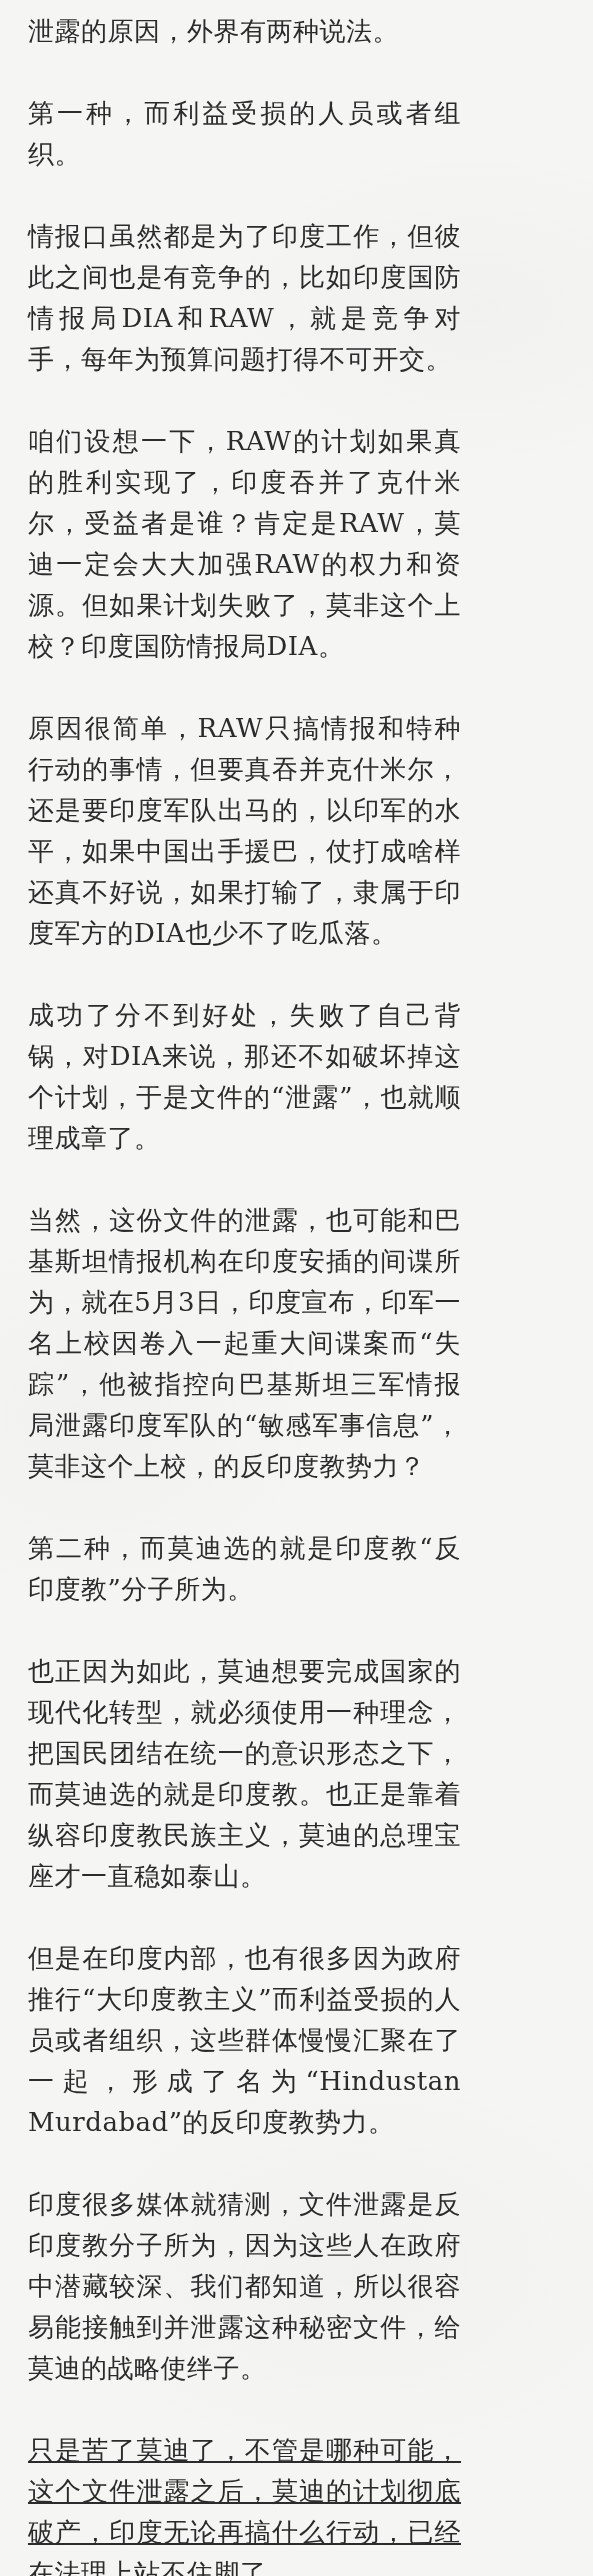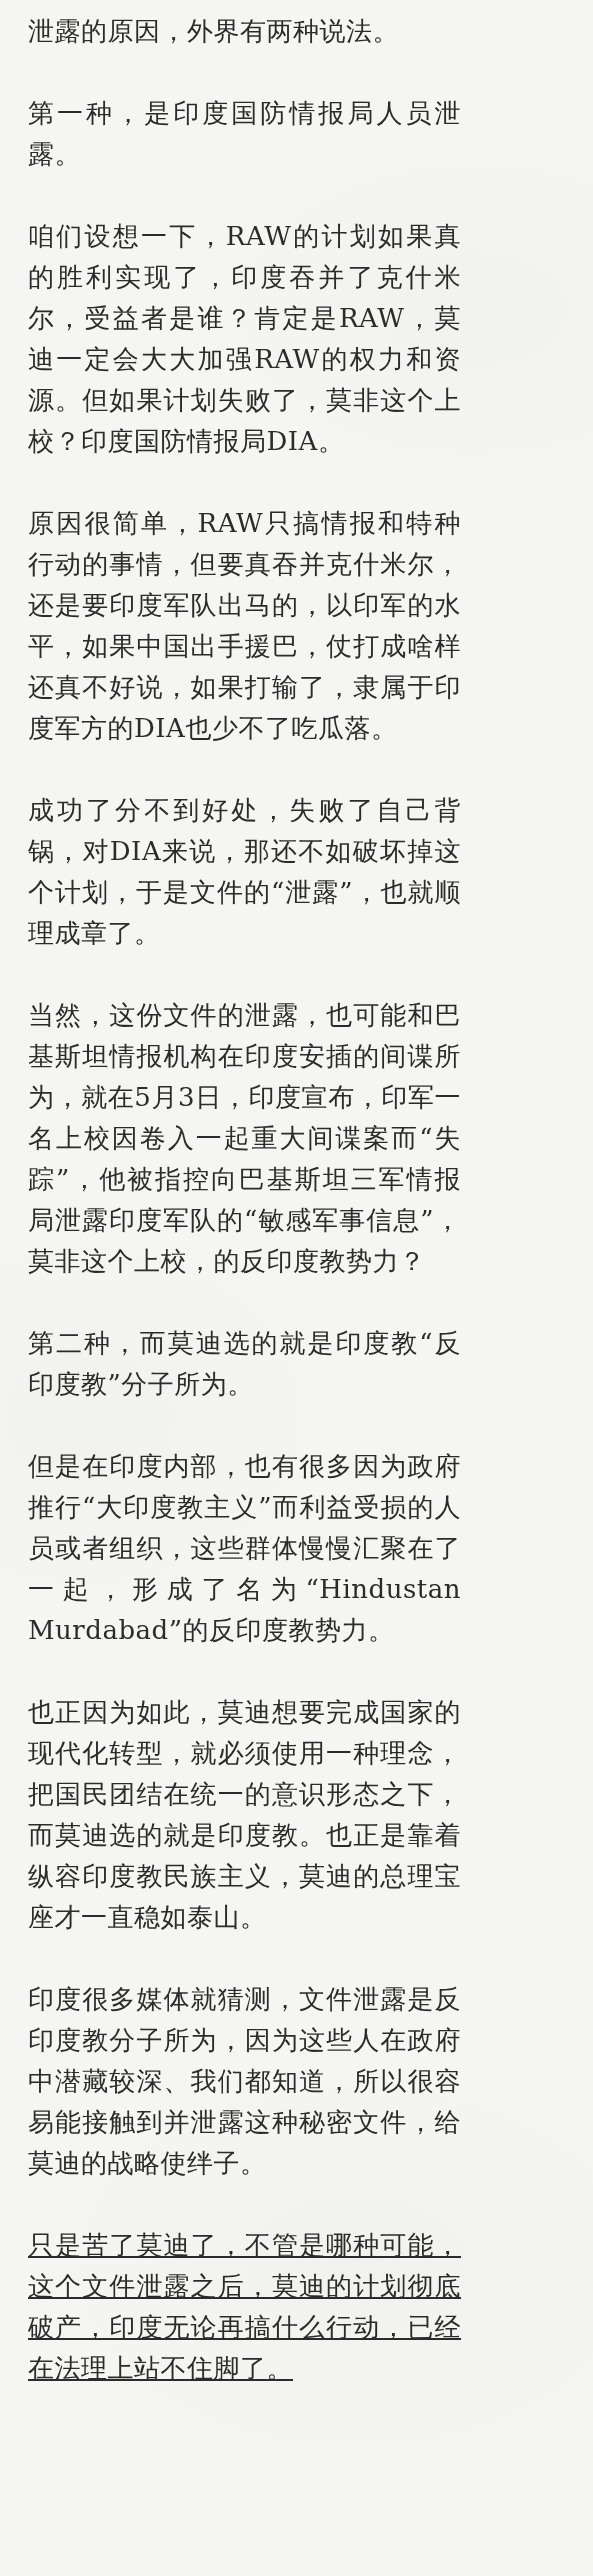--- a/index.html
+++ b/index.html
@@ -38,24 +38,25 @@
   .article p:last-child {
     margin-bottom: 8px;
     text-decoration: underline;
   }
 </style>
 </head>
 <body>
 
 <div class="article">
   <p>泄露的原因，外界有两种说法。</p>
-  <p>第一种，是印度国防情报局人员泄露。</p>
+  <p>第一种，而利益受损的人员或者组织。</p>
+  <p>情报口虽然都是为了印度工作，但彼此之间也是有竞争的，比如印度国防情报局DIA和RAW，就是竞争对手，每年为预算问题打得不可开交。</p>
   <p>咱们设想一下，RAW的计划如果真的胜利实现了，印度吞并了克什米尔，受益者是谁？肯定是RAW，莫迪一定会大大加强RAW的权力和资源。但如果计划失败了，莫非这个上校？印度国防情报局DIA。</p>
   <p>原因很简单，RAW只搞情报和特种行动的事情，但要真吞并克什米尔，还是要印度军队出马的，以印军的水平，如果中国出手援巴，仗打成啥样还真不好说，如果打输了，隶属于印度军方的DIA也少不了吃瓜落。</p>
   <p>成功了分不到好处，失败了自己背锅，对DIA来说，那还不如破坏掉这个计划，于是文件的“泄露”，也就顺理成章了。</p>
   <p>当然，这份文件的泄露，也可能和巴基斯坦情报机构在印度安插的间谍所为，就在5月3日，印度宣布，印军一名上校因卷入一起重大间谍案而“失踪”，他被指控向巴基斯坦三军情报局泄露印度军队的“敏感军事信息”，莫非这个上校，的反印度教势力？</p>
   <p>第二种，而莫迪选的就是印度教“反印度教”分子所为。</p>
+  <p>也正因为如此，莫迪想要完成国家的现代化转型，就必须使用一种理念，把国民团结在统一的意识形态之下，而莫迪选的就是印度教。也正是靠着纵容印度教民族主义，莫迪的总理宝座才一直稳如泰山。</p>
   <p>但是在印度内部，也有很多因为政府推行“大印度教主义”而利益受损的人员或者组织，这些群体慢慢汇聚在了一起，形成了名为“Hindustan Murdabad”的反印度教势力。</p>
-  <p>也正因为如此，莫迪想要完成国家的现代化转型，就必须使用一种理念，把国民团结在统一的意识形态之下，而莫迪选的就是印度教。也正是靠着纵容印度教民族主义，莫迪的总理宝座才一直稳如泰山。</p>
   <p>印度很多媒体就猜测，文件泄露是反印度教分子所为，因为这些人在政府中潜藏较深、我们都知道，所以很容易能接触到并泄露这种秘密文件，给莫迪的战略使绊子。</p>
   <p>只是苦了莫迪了，不管是哪种可能，这个文件泄露之后，莫迪的计划彻底破产，印度无论再搞什么行动，已经在法理上站不住脚了。</p>
 </div>
 
 
 </body></html>

